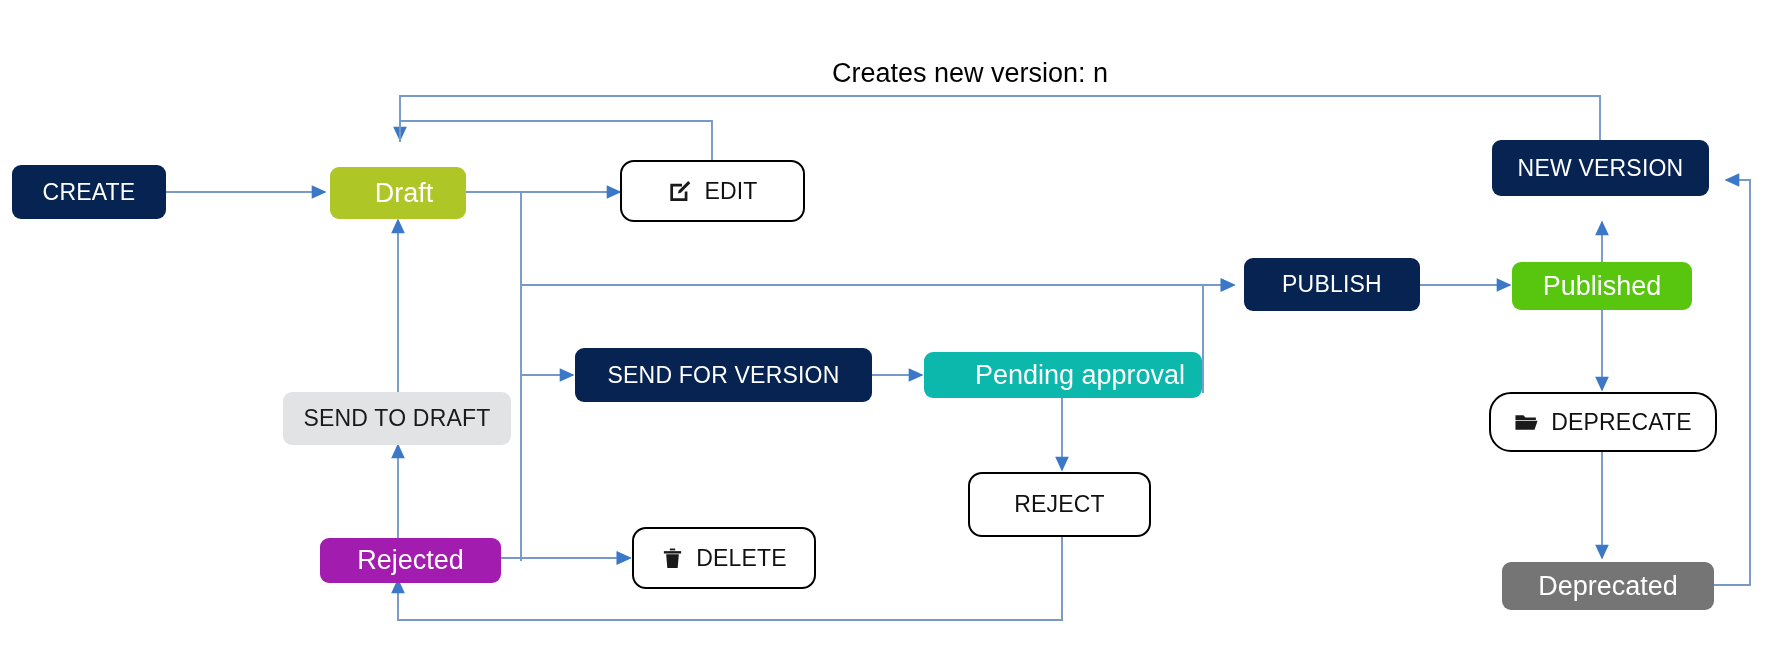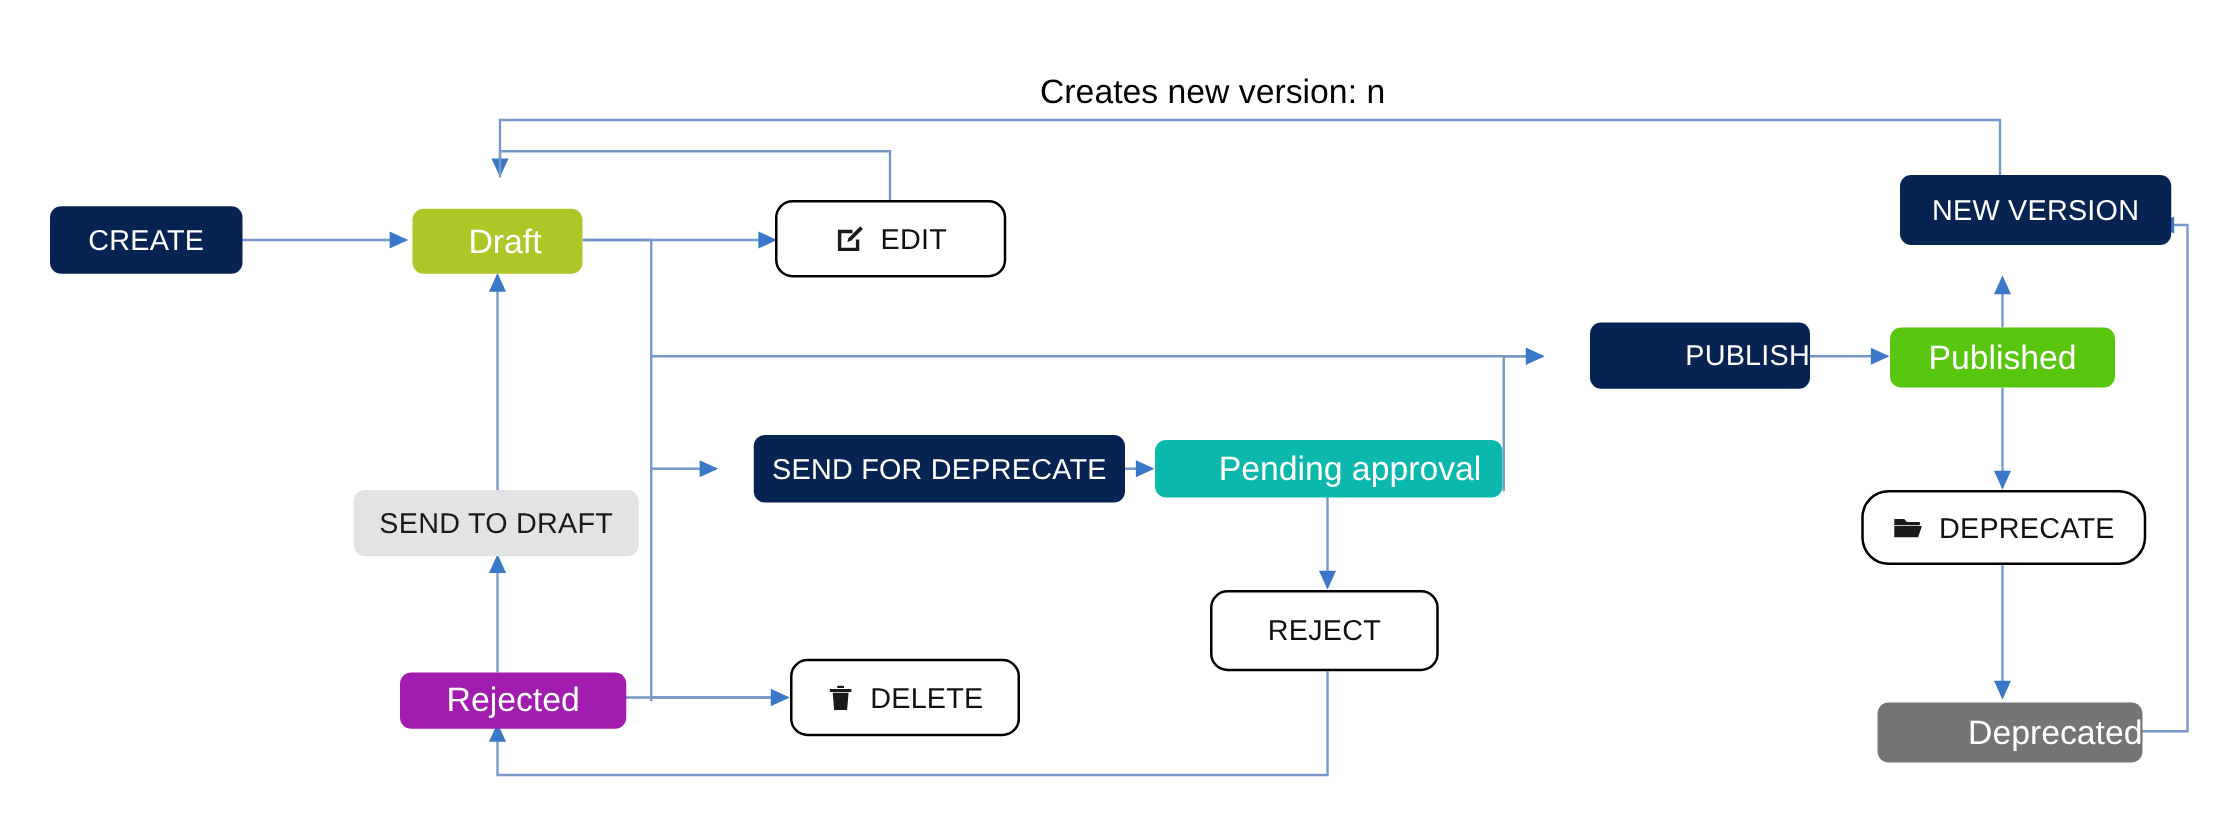--- a/index.html
+++ b/index.html
@@ -32,21 +32,21 @@
     justify-content: center;
     white-space: nowrap;
     z-index: 3;
   }
   
   .chip {
     border-radius: 9px;
     color: #ffffff;
     font-weight: 400;
   }
-  .chip.navy   { background: #072352; margin-left: 28px; }
+  .chip.navy   { background: #072352; }
   .chip.olive  { background: #aec626; }
   .chip.green  { background: #58c50f; }
   .chip.teal   { background: #0bb8ab; }
   .chip.red    { background: #a21caf; margin-left: 12px; }
   .chip.grey   { background: #757575; }
   .chip.silver { background: #e2e3e4; color: #1a1a1a; }
 
   
   .btn {
     background: #ffffff;
@@ -137,30 +137,30 @@
   <div class="node btn caps" style="left:620px; top:160px; width:185px; height:62px; font-size:23px;">
     <span class="glyph">
       <svg width="25" height="25" viewBox="0 0 24 24">
         <path d="M3.2,4.6 h11.2 v2.6 H5.8 v11.2 H17 v-6.4 h2.6 v9 H3.2 Z" fill="#1a1a1a"></path>
         <path d="M20.4,2.0 l2.0,2.0 -9.1,9.1 -2.9,0.9 0.9,-2.9 Z" fill="#1a1a1a"></path>
       </svg>
     </span>
     <span>EDIT</span>
   </div>
 
-  <div class="node chip navy caps" style="left:1244px; top:258px; width:176px; height:53px; font-size:23px;justify-content:flex-end;">
+  <div class="node chip navy caps" style="left:1244px; top:258px; width:176px; height:53px; font-size:23px;">
     <span>PUBLISH</span>
   </div>
 
   <div class="node chip green" style="left:1512px; top:262px; width:180px; height:48px; font-size:27px;">
     <span>Published</span>
   </div>
 
   <div class="node chip navy caps" style="left:575px; top:348px; width:297px; height:54px; font-size:23px;">
-    <span>SEND FOR DEPRECATE</span>
+    <span>SEND FOR VERSION</span>
   </div>
 
   <div class="node chip teal" style="left:924px; top:352px; width:278px; height:46px; font-size:27px;padding-left:34px;">
     <span>Pending approval</span>
   </div>
 
   <div class="node chip silver caps" style="left:283px; top:392px; width:228px; height:53px; font-size:23px;">
     <span>SEND TO DRAFT</span>
   </div>
 
@@ -190,17 +190,17 @@
   <div class="node btn caps" style="left:1489px; top:392px; width:228px; height:60px; font-size:23px;border-radius:22px;">
     <span class="glyph">
       <svg width="25" height="25" viewBox="0 0 24 24">
         <path d="M1.4,5.0 h7.6 l2.0,2.3 h10.0 v2.4 H1.4 Z" fill="#1a1a1a"></path>
         <path d="M1.4,10.4 h21.2 l-2.9,8.6 H1.4 Z" fill="#1a1a1a"></path>
       </svg>
     </span>
     <span>DEPRECATE</span>
   </div>
 
-  <div class="node chip grey" style="left:1502px; top:562px; width:212px; height:48px; font-size:27px;justify-content:flex-end;">
+  <div class="node chip grey" style="left:1502px; top:562px; width:212px; height:48px; font-size:27px;">
     <span>Deprecated</span>
   </div>
 
 </div>
 
 </body></html>

